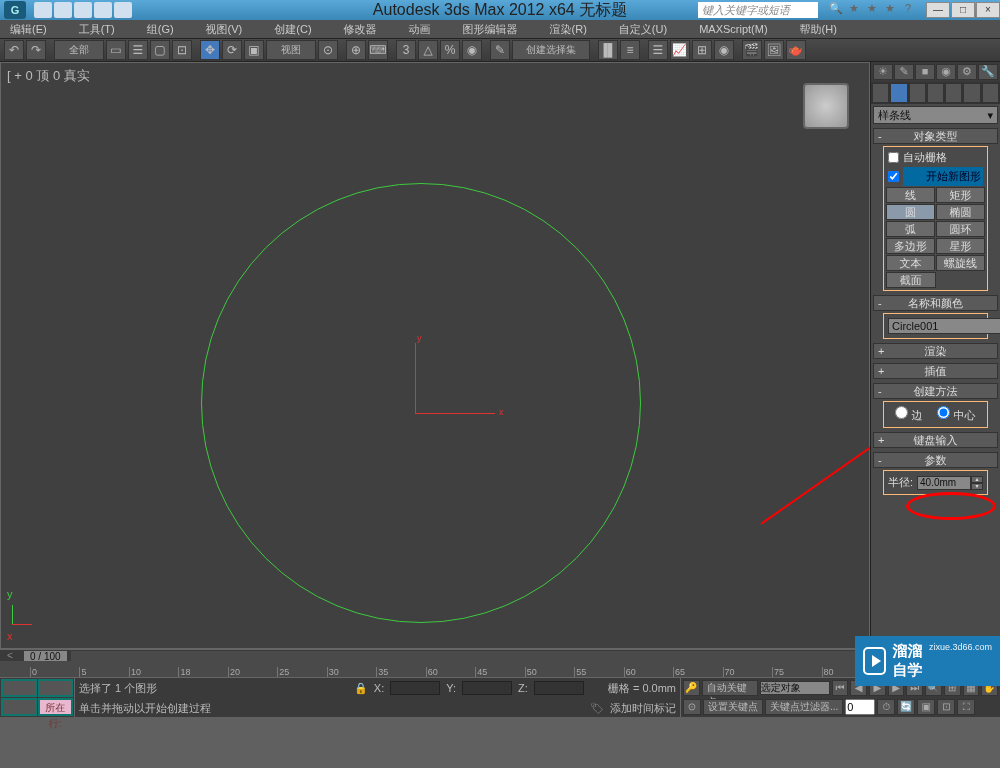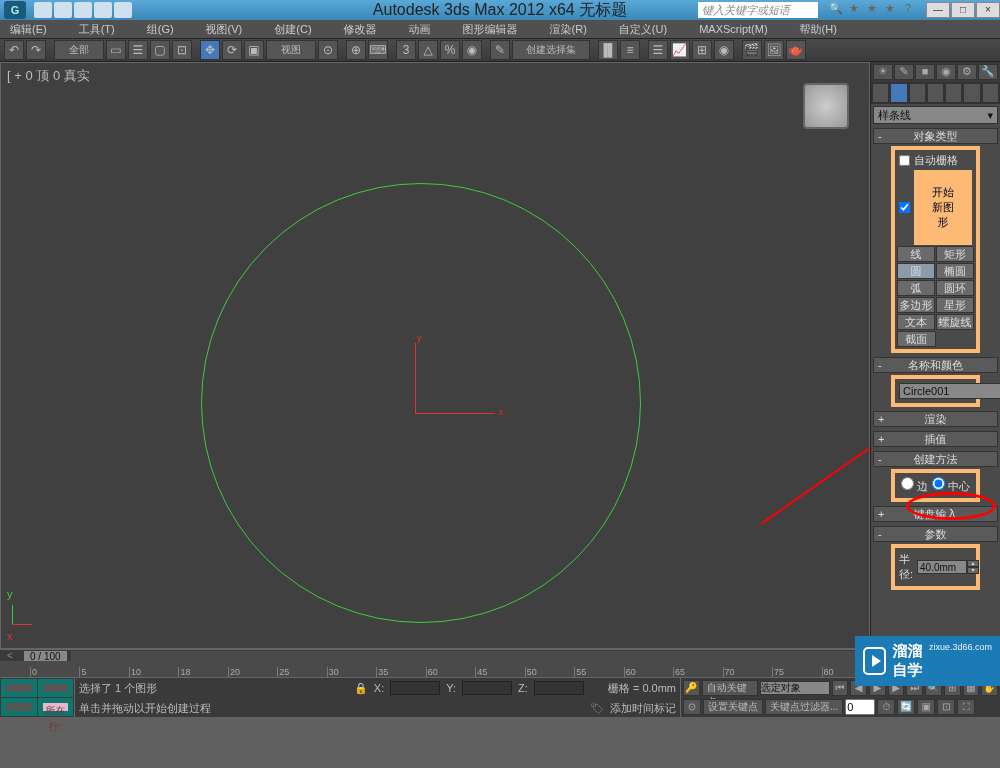--- a/index.html
+++ b/index.html
@@ -56,24 +56,24 @@
 .cp-toprow{display:flex;height:20px;background:#3a3a3a;gap:1px;padding:2px}
 .cp-toprow span{flex:1;background:#555;border:1px solid #333;font-size:11px;text-align:center;color:#aaa;cursor:pointer}
 .cp-tabs{display:flex;height:22px;gap:1px;padding:1px;background:#333}
 .cp-tabs .tab{flex:1;background:#555;border:1px solid #333;cursor:pointer}
 .cp-tabs .tab.active{background:#447abb}
 .cp-dropdown{margin:2px;height:18px;background:#888;border:1px solid #333;color:#111;padding:1px 4px;display:flex;justify-content:space-between;align-items:center}
 
 .rollout-head{height:16px;background:#5a5a5a;border:1px solid #333;margin:2px;color:#ddd;text-align:center;font-size:11px;line-height:14px;position:relative}
 .rollout-head::before{content:"-";position:absolute;left:4px}
 .rollout-head.plus::before{content:"+"}
-.rollout-body{margin:0 20px 2px;background:#4a4a4a;border:4px solid #fdba74;padding:2px}
+.rollout-body{margin:0 12px 2px;background:#4a4a4a;border:1px solid #fdba74;padding:2px}
 .checkbox-row{display:flex;align-items:center;gap:4px;padding:1px 2px;color:#ddd;font-size:11px}
 .checkbox-row input{width:11px;height:11px}
-.checkbox-row .blu{flex:1;background:#fdba74;color:#002;padding:15px;text-align:center}
+.checkbox-row .blu{flex:1;background:#0369a1;color:#002;padding:2px;text-align:right}
 .btn-grid{display:grid;grid-template-columns:1fr 1fr;gap:1px}
 .type-btn{height:16px;background:#6a6a6a;border:1px solid #333;color:#ddd;text-align:center;font-size:11px;line-height:14px;cursor:pointer}
 .type-btn.active{background:#8a9aaa}
 .type-btn.full{grid-column:1/3;width:50%}
 
 .name-row{display:flex;gap:2px;padding:2px}
 .name-input{flex:1;height:16px;background:#888;border:1px solid #333;color:#111;padding:0 3px;font-size:11px}
 
 .radio-row{display:flex;justify-content:space-around;align-items:center;color:#ddd;font-size:11px;padding:2px}
 .param-row{display:flex;align-items:center;gap:4px;padding:2px;color:#ddd;font-size:11px}
@@ -85,21 +85,21 @@
 
 .bottom{background:#3a3a3a}
 .timeline{height:12px;display:flex;align-items:center;background:#3a3a3a;border-top:1px solid #666}
 .time-slider{margin-left:4px;background:#888;color:#111;font-size:10px;padding:0 6px;height:10px}
 .tl-track{flex:1;height:10px;background:#4a4a4a;margin:0 4px;position:relative}
 .ruler{height:16px;background:#4a4a4a;display:flex;align-items:flex-end;padding:0 30px}
 .tick{flex:1;color:#aaa;font-size:9px;text-align:left;border-left:1px solid #777;height:10px;padding-left:1px}
 .statusbar{height:40px;display:flex;background:#3a3a3a;border-top:1px solid #666}
 .status-left{width:74px;display:flex;flex-direction:column;gap:1px;padding:1px}
 .status-left .row{display:flex;gap:1px;height:18px}
-.status-left .c{flex:1;background:#555;border:5px solid #0f766e}
+.status-left .c{flex:1;background:#555;border:2px solid #0f766e}
 .status-left .pink{background:#e8b8d0;color:#733;font-size:10px;text-align:center;line-height:16px}
 .status-mid{flex:1;display:flex;flex-direction:column;border-left:1px solid #666}
 .status-mid .srow{height:20px;display:flex;align-items:center;padding:8px 4px;gap:6px;color:#bbb;font-size:11px}
 .status-mid .field{background:#333;border:1px solid #222;width:50px;height:14px;color:#bbb;padding:0 2px;font-size:10px}
 .status-mid .lock{color:#888}
 .status-right{width:320px;display:flex;flex-direction:column;border-left:1px solid #666}
 .sr-row{display:flex;height:20px;align-items:center;gap:2px;padding:0 2px}
 .sr-btn{height:16px;padding:0 4px;background:#555;border:1px solid #333;color:#bbb;font-size:10px;line-height:14px}
 .sr-icon{width:18px;height:16px;background:#555;border:1px solid #333;font-size:10px;text-align:center;line-height:14px;color:#aaa}
 .key-input{width:70px;height:14px;background:#888;border:1px solid #333;font-size:10px;color:#111}

